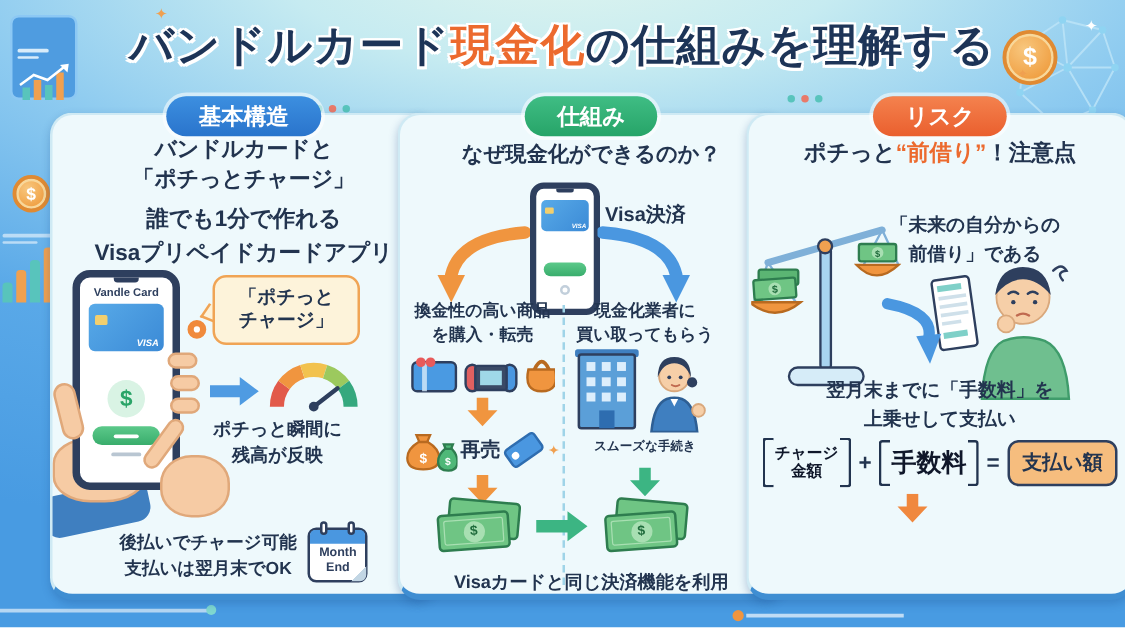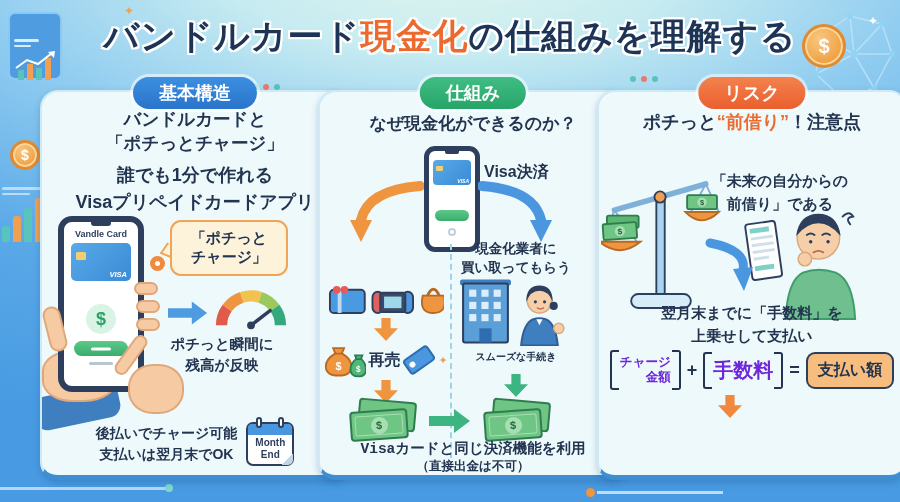--- a/index.html
+++ b/index.html
@@ -110,34 +110,34 @@
   .smooth { position:absolute; left:132px; top:258px; width:128px; font-size:10px; }
   .cash { position:relative; width:66px; height:40px; }
   .bill { position:absolute; width:58px; height:30px; background:#6fc584; border:2.5px solid #2e7d4f; border-radius:4px; }
   .bill.back { right:0; top:0; transform:rotate(5deg); }
   .bill.front { left:0; bottom:0; transform:rotate(-4deg); display:flex; align-items:center; justify-content:center; }
   .bill.front::before { content:""; position:absolute; inset:3px; border:1.5px solid #a8dfb2; border-radius:2px; }
   .bill-c { width:17px; height:17px; background:#a8dfb2; border-radius:50%; color:#1f6b3c; font-weight:bold;
     font-size:11px; display:flex; align-items:center; justify-content:center; }
   .cash-l { position:absolute; left:30px; top:308px; } .cash-r { position:absolute; left:164px; top:308px; }
   .arr-between { position:absolute; left:100px; top:316px; width:60px; height:26px; }
-  .p2-footer { position:absolute; left:0; top:347px; width:100%;font-family:Liberation Mono, monospace; }
+  .p2-footer { position:absolute; left:0; top:364px; width:100%; }
   .p2f1 { font-size:14.5px; } .p2f2 { font-size:12.5px; }
 
   
   .p3-heading { position:absolute; top:18px; left:0; width:100%; font-size:18px; }
   .p3-heading .hl { color:#ec6a2e; }
   .scale { position:absolute; left:2px; top:64px; width:120px; height:166px; }
   .quote { position:absolute; left:102px; top:78px; width:158px; font-size:15px; line-height:1.5; }
   .person { position:absolute; left:144px; top:112px; width:116px; height:116px; }
   .curve-d { position:absolute; left:106px; top:146px; width:52px; height:58px; }
   .pay-text { position:absolute; left:0; top:210px; width:100%; font-size:15px; line-height:1.5; }
   .frml { position:absolute; left:0; top:258px; width:100%; display:flex; align-items:center;
     justify-content:center; gap:6px; }
-  .brk { position:relative; padding:5px 10px; text-align:right; font-weight:bold; color:#6d28d9; }
+  .brk { position:relative; padding:5px 10px; text-align:center; font-weight:bold; color:#0f172a; }
   .brk::before,.brk::after { content:""; position:absolute; top:0; bottom:0; width:7px; border:2.5px solid #22344f; }
   .brk::before { left:0; border-right:none; border-radius:3px 0 0 3px; }
   .brk::after { right:0; border-left:none; border-radius:0 3px 3px 0; }
   .t1 { font-size:12.5px; line-height:1.2; } .t2 { font-size:20px; }
   .op { font-size:18px; font-weight:bold; color:#22344f; }
   .frml-result { background:#f6bd7e; border:2.5px solid #2e3f5e; border-radius:9px; padding:6px 10px;
     font-weight:bold; font-size:16px; color:#22344f; }
   .da3 { left:118px; top:303px; }
   .warn-row { position:absolute; left:0; top:326px; width:100%; display:flex; align-items:center;
     justify-content:center; gap:10px; }
@@ -348,20 +348,24 @@
 
       <svg class="curve-l" viewBox="0 0 78 64">
         <path d="M74 6 Q22 10 15 40" fill="none" stroke="#f0953f" stroke-width="10" stroke-linecap="round"></path>
         <polygon points="4,40 26,40 15,62" fill="#f0953f"></polygon>
       </svg>
       <svg class="curve-r" viewBox="0 0 78 64">
         <path d="M4 6 Q56 10 63 40" fill="none" stroke="#4a97e0" stroke-width="10" stroke-linecap="round"></path>
         <polygon points="52,40 74,40 63,62" fill="#4a97e0"></polygon>
       </svg>
 
+      <div class="branch-title bt-l ctext">
+        <div>換金性の高い商品</div>
+        <div>を購入・転売</div>
+      </div>
       <div class="branch-title bt-r ctext">
         <div>現金化業者に</div>
         <div>買い取ってもらう</div>
       </div>
       <div class="divider"></div>
 
       <svg class="goods" viewBox="0 0 120 34">
         <g>
           <rect x="2" y="8" width="36" height="24" rx="4" fill="#4a9ae2" stroke="#2e3f5e" stroke-width="2"></rect>
           <rect x="10" y="8" width="4" height="24" fill="#cfe6f8" opacity="0.85"></rect>

